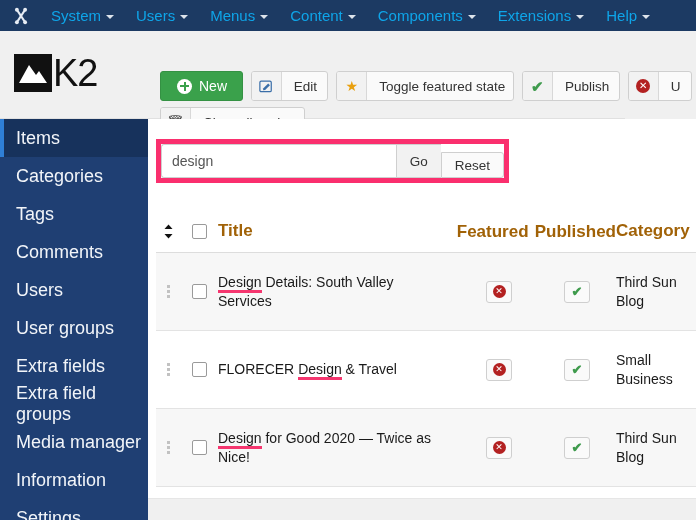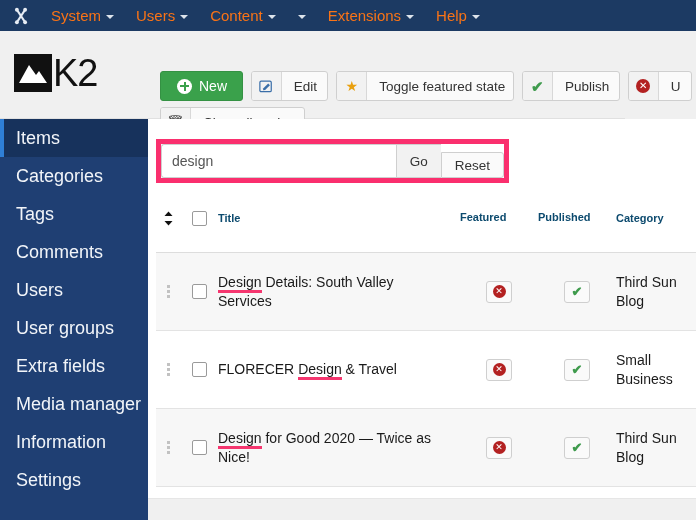--- a/index.html
+++ b/index.html
@@ -20,21 +20,21 @@
     padding-left: 8px;
   }
   .joomla-logo {
     width: 26px; height: 26px;
     display: flex; align-items: center; justify-content: center;
     margin-right: 6px;
   }
   .joomla-logo svg { display: block; }
   .nav-item {
     display: flex; align-items: center; gap: 5px;
-    color: #f97316;
+    color: #0ea5e9;
     font-size: 15px;
     padding: 0 11px;
     height: 31px;
     line-height: 31px;
     white-space: nowrap;
     cursor: pointer;
   }
   .caret {
     width: 0; height: 0;
     border-left: 4px solid transparent;
@@ -207,26 +207,26 @@
     color: #333;
     display: flex; align-items: center;
     padding: 0 10px;
     white-space: nowrap;
     cursor: pointer;
   }
 
   
   .tbl { position: absolute; left: 8px; top: 92px; width: 540px; }
   .thead {
-    display: flex; align-items: flex-start;
+    display: flex; align-items: center;
     height: 42px;
     border-bottom: 1px solid #dddddd;
-    font-size: 11px;
+    font-size: 17px;
     font-weight: bold;
-    color: #0c4a6e;
+    color: #a16207;
   }
   .trow {
     display: flex; align-items: center;
     min-height: 78px;
     border-bottom: 1px solid #e3e3e3;
     font-size: 14px;
     color: #1a1a1a;
   }
   .trow.alt { background: #f7f7f7; }
   .c-handle { flex: 0 0 24px; display: flex; justify-content: center; }
@@ -293,24 +293,29 @@
 
   <div class="nav-item">
     <span>System</span>
     <span class="caret"></span>
   </div>
   <div class="nav-item">
     <span>Users</span>
     <span class="caret"></span>
   </div>
   <div class="nav-item">
+    <span>Menus</span>
+    <span class="caret"></span>
+  </div>
+  <div class="nav-item">
     <span>Content</span>
     <span class="caret"></span>
   </div>
   <div class="nav-item">
+    <span>Components</span>
     <span class="caret"></span>
   </div>
   <div class="nav-item">
     <span>Extensions</span>
     <span class="caret"></span>
   </div>
   <div class="nav-item">
     <span>Help</span>
     <span class="caret"></span>
   </div>
@@ -395,20 +400,23 @@
   <div class="side-item">
     <span>Users</span>
   </div>
   <div class="side-item">
     <span>User groups</span>
   </div>
   <div class="side-item">
     <span>Extra fields</span>
   </div>
   <div class="side-item">
+    <span>Extra field groups</span>
+  </div>
+  <div class="side-item">
     <span>Media manager</span>
   </div>
   <div class="side-item">
     <span>Information</span>
   </div>
   <div class="side-item">
     <span>Settings</span>
   </div>
 </div>
 

